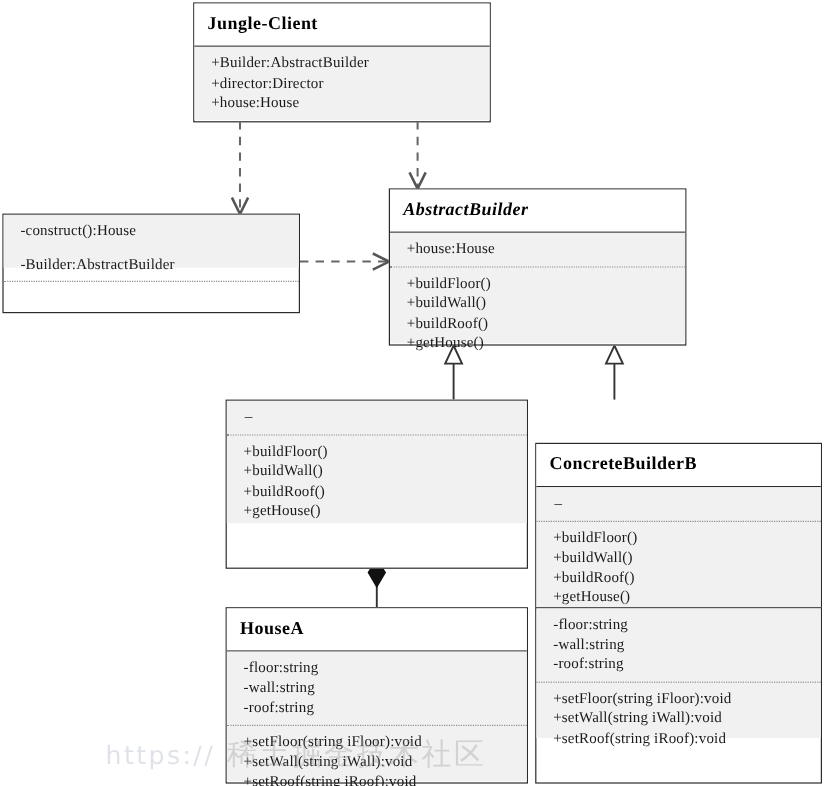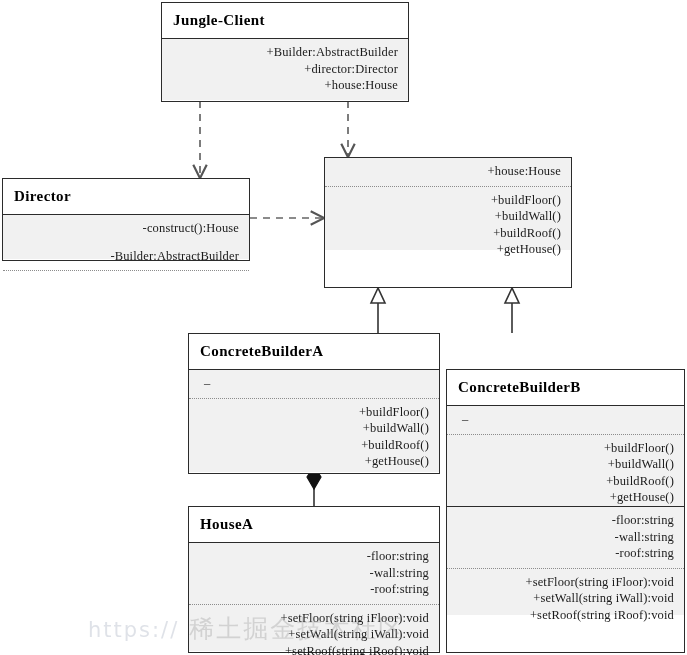--- a/index.html
+++ b/index.html
@@ -45,21 +45,20 @@
   }
   .uml-compartment.divided {
     border-bottom: 1px dotted #8c8c8c;
   }
   .uml-member {
     font-size: 12.5px;
     line-height: 16.5px;
     color: #1a1a1a;
     white-space: nowrap;
     letter-spacing: 0.15px;
-    text-align: right;
   }
   .empty-dash {
     font-size: 12.5px;
     line-height: 16.5px;
     color: #1a1a1a;
     padding-left: 1px;
   }
   .edge-layer {
     position: absolute;
     left: 0;
@@ -137,47 +136,46 @@
     <div class="uml-body" style="height:61px;">
       <div class="uml-compartment">
         <div class="uml-member">+Builder:AbstractBuilder</div>
         <div class="uml-member">+director:Director</div>
         <div class="uml-member">+house:House</div>
       </div>
     </div>
   </div>
 
   <div class="uml-class" style="left:2px; top:178px; width:248px; height:83px;">
-    <div class="uml-title">Director</div>
     <div class="uml-body" style="height:44px;">
       <div class="uml-compartment">
         <div class="uml-member">-construct():House</div>
       </div>
       <div class="uml-compartment divided">
         <div class="uml-member">-Builder:AbstractBuilder</div>
       </div>
     </div>
   </div>
 
   <div class="uml-class" style="left:324px; top:157px; width:248px; height:131px;">
+    <div class="uml-title abstract">AbstractBuilder</div>
     <div class="uml-body" style="height:92px;">
       <div class="uml-compartment divided">
         <div class="uml-member">+house:House</div>
       </div>
       <div class="uml-compartment">
         <div class="uml-member">+buildFloor()</div>
         <div class="uml-member">+buildWall()</div>
         <div class="uml-member">+buildRoof()</div>
         <div class="uml-member">+getHouse()</div>
       </div>
     </div>
   </div>
 
   <div class="uml-class" style="left:188px; top:333px; width:252px; height:141px;">
-    <div class="uml-title">ConcreteBuilderA</div>
     <div class="uml-body" style="height:102px;">
       <div class="uml-compartment divided">
         <div class="empty-dash">–</div>
       </div>
       <div class="uml-compartment">
         <div class="uml-member">+buildFloor()</div>
         <div class="uml-member">+buildWall()</div>
         <div class="uml-member">+buildRoof()</div>
         <div class="uml-member">+getHouse()</div>
       </div>

